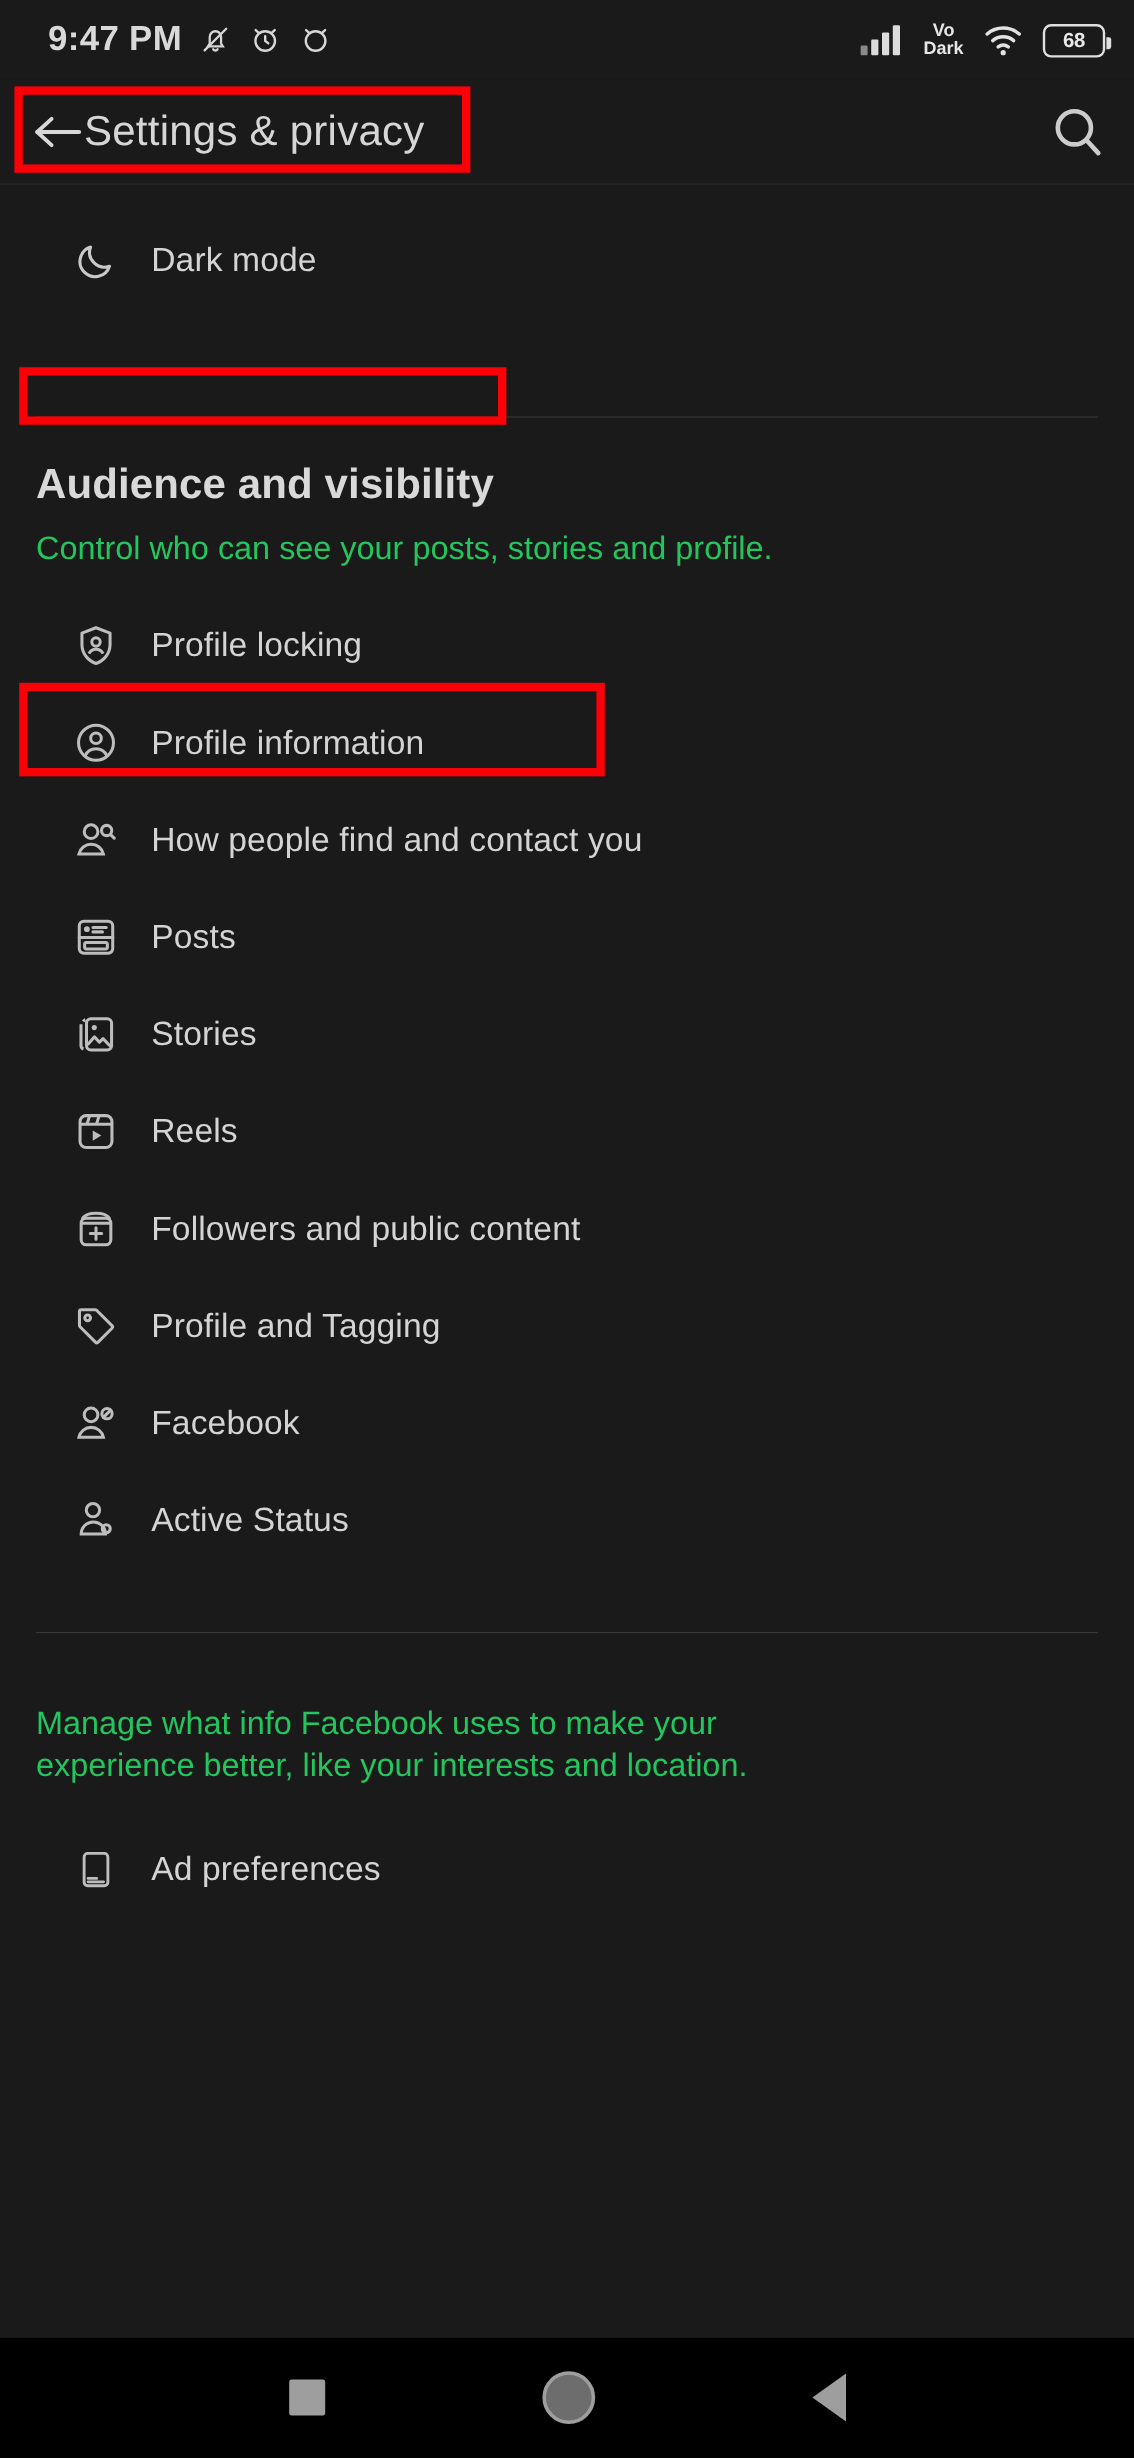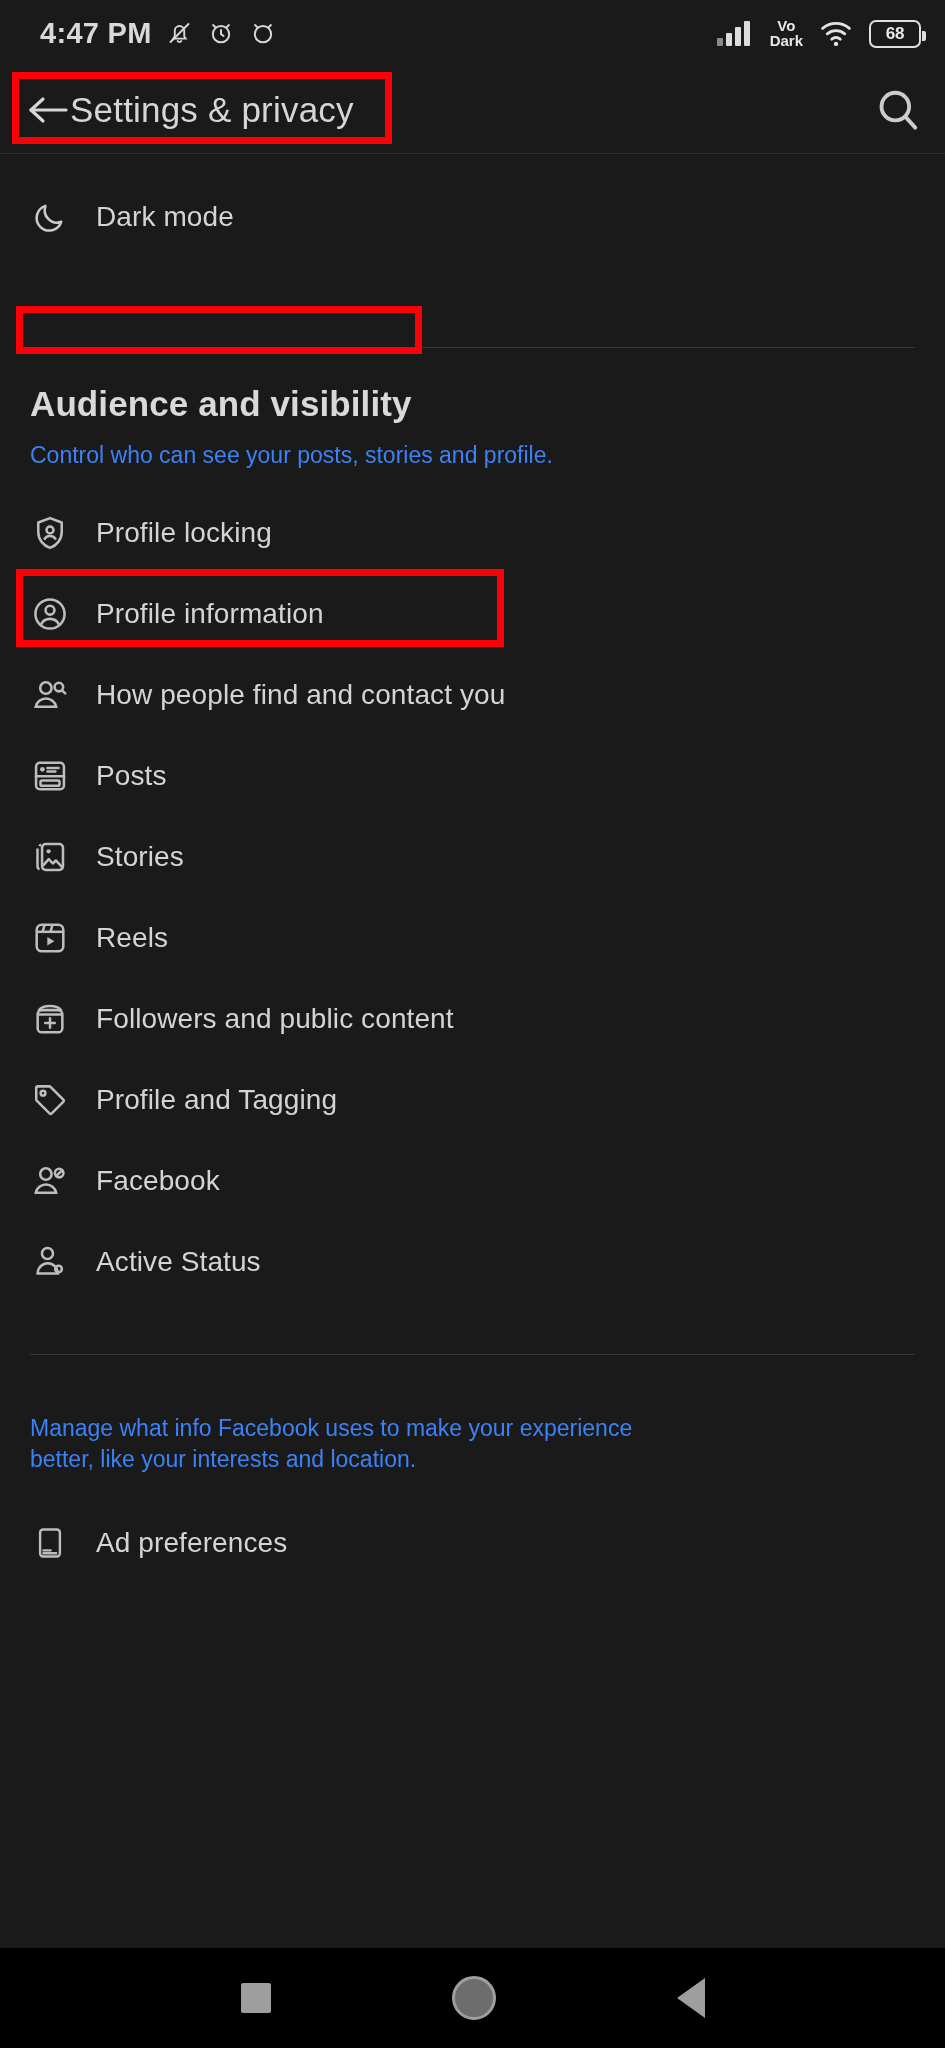--- a/index.html
+++ b/index.html
@@ -118,20 +118,21 @@
     background: #1a1a1a;
     position: relative;
   }
 
   .row {
     display: flex;
     align-items: center;
     gap: 26px;
     padding: 0 30px;
     height: 81px;
+    margin-left: 30px;
   }
   .row .ico {
     width: 40px;
     height: 40px;
     flex: 0 0 40px;
     display: flex;
     align-items: center;
     justify-content: center;
   }
   .row .lbl {
@@ -148,22 +149,22 @@
   }
 
   .sec-title {
     color: #d9d9d9;
     font-size: 35px;
     font-weight: bold;
     padding: 0 30px;
     letter-spacing: 0.1px;
   }
   .sec-sub {
-    color: #3b82f6;
-    font-size: 23px;
+    color: #22c55e;
+    font-size: 27px;
     padding: 0 30px;
     line-height: 1.32;
     max-width: 680px;
   }
 
   svg { display: block; }
 
   
   .navbar {
     flex: 0 0 100px;
@@ -186,21 +187,21 @@
     border-right: 28px solid #9e9e9e;
   }
 </style>
 </head>
 <body>
 
 <div id="phone">
 
   <div class="statusbar">
     <div class="sb-left">
-      <div class="sb-time">4:47 PM</div>
+      <div class="sb-time">9:47 PM</div>
       <span>
         <svg width="27" height="30" viewBox="0 0 24 24" fill="none" stroke="#d6d6d6" stroke-width="1.7" stroke-linecap="round">
           <path d="M7.5 17h10l-1.3-2.1V10a4.2 4.2 0 0 0-8.4 0v4.9L6.5 17z"></path>
           <path d="M10.4 19.2a1.9 1.9 0 0 0 3.2 0"></path>
           <path d="M4 20 20 4"></path>
         </svg>
       </span>
       <span>
         <svg width="28" height="30" viewBox="0 0 24 24" fill="none" stroke="#d6d6d6" stroke-width="1.7" stroke-linecap="round">
           <circle cx="12" cy="13" r="7"></circle>

